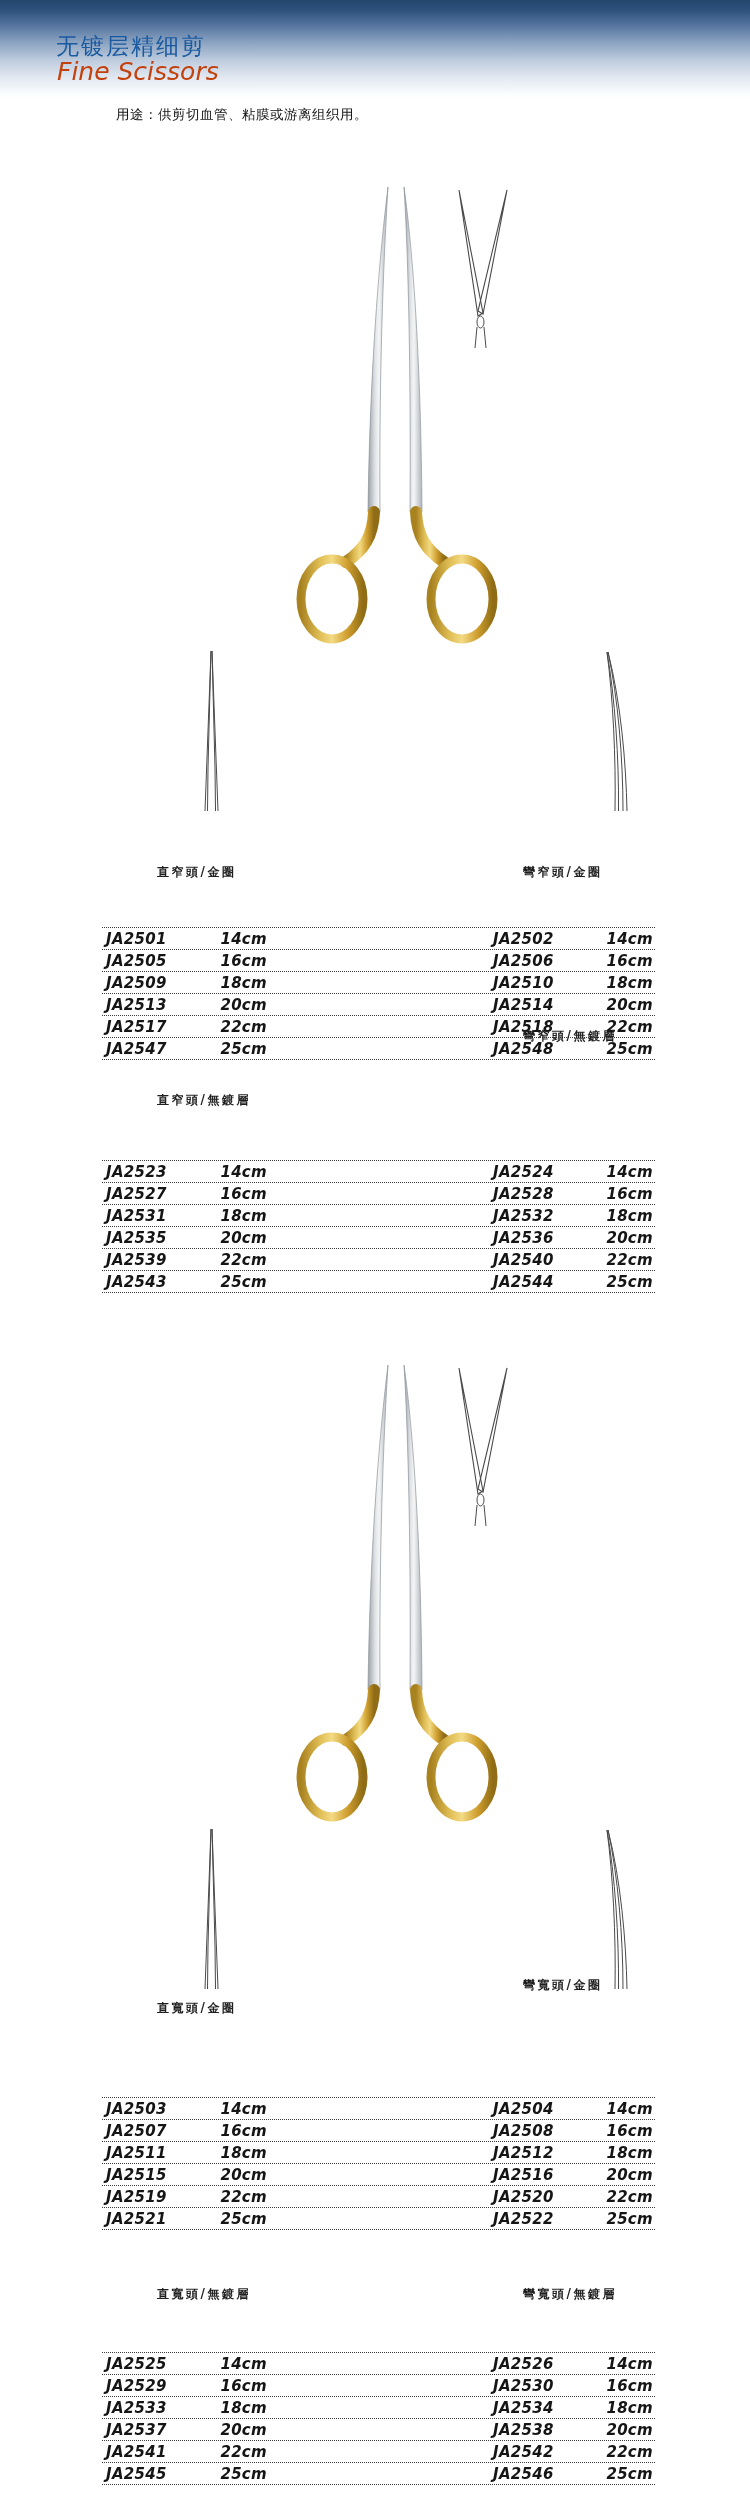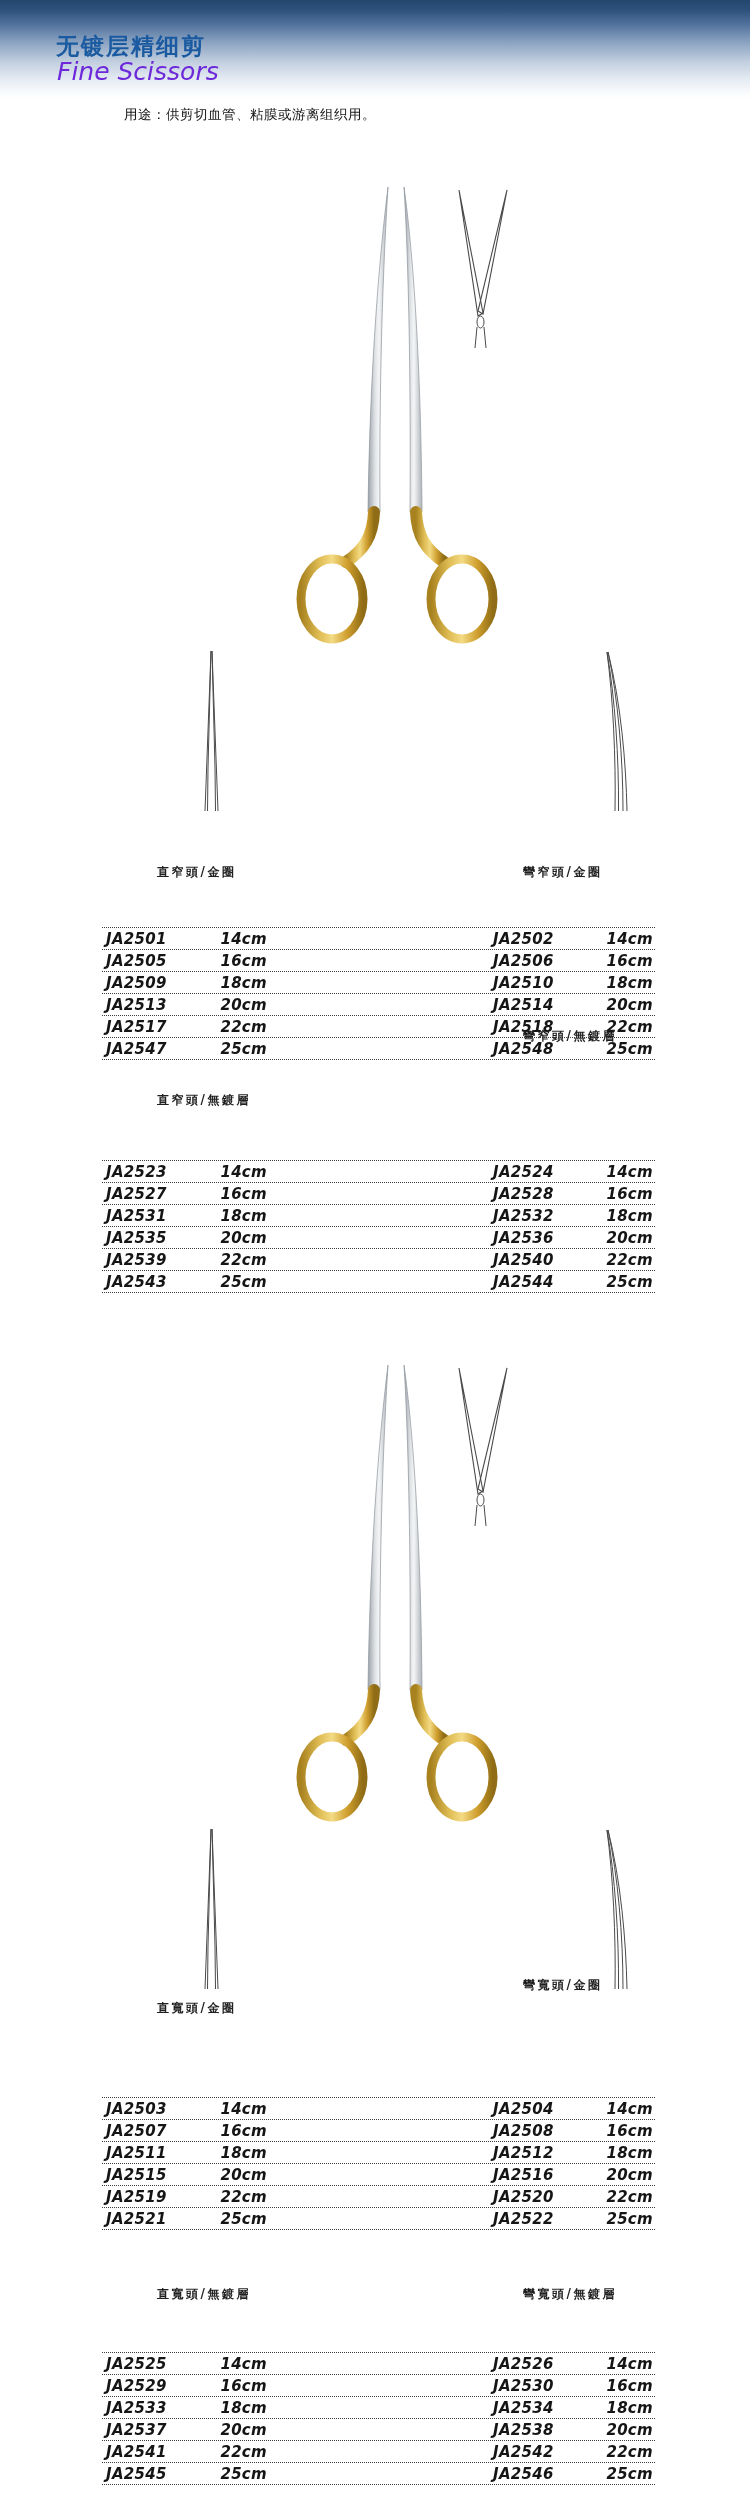--- a/index.html
+++ b/index.html
@@ -3,25 +3,25 @@
 <meta charset="utf-8">
 <style>
   html,body{margin:0;padding:0;background:#fff;}
   .page{position:relative;width:750px;height:2507px;background:#ffffff;overflow:hidden;
         font-family:"Liberation Sans",sans-serif;}
 
   
   .header-band{position:absolute;left:0;top:0;width:750px;height:100px;
     background:linear-gradient(180deg,#24466d 0%,#2d517c 10%,#50719c 24%,#8aa2c0 42%,
                #c2cfe0 62%,#e6ecf3 80%,#fbfcfd 94%,#ffffff 100%);}
-  .title-zh{position:absolute;left:56px;top:31px;font-size:23px;font-weight:bold;
+  .title-zh{position:absolute;left:56px;top:31px;font-size:23px;font-weight:normal;
     letter-spacing:2px;color:#1a5aa0;font-family:"Liberation Sans",sans-serif;}
   .title-en{position:absolute;left:57px;top:57px;font-size:25px;font-style:italic;
-    color:#6d28d9;font-family:"DejaVu Sans",sans-serif;text-align:center;}
-  .usage{position:absolute;left:116px;top:106px;font-size:13.5px;color:#141414;letter-spacing:.5px;margin-left:8px;}
+    color:#c2410c;font-family:"DejaVu Sans",sans-serif;text-align:center;}
+  .usage{position:absolute;left:116px;top:106px;font-size:13.5px;color:#141414;letter-spacing:.5px;}
 
   
   .sec-title{position:absolute;font-family:"DejaVu Serif",serif;font-weight:bold;
     font-size:12px;letter-spacing:2.5px;color:#1f1f1f;white-space:nowrap;}
   .lt{left:157px;}
   .rt{left:523px;}
 
   
   .ptable{position:absolute;left:102px;width:553px;border-bottom:1px dotted #3c3c3c;}
   .t-row{display:grid;grid-template-columns:103px 62px 226px 98px 62px;height:21px;

